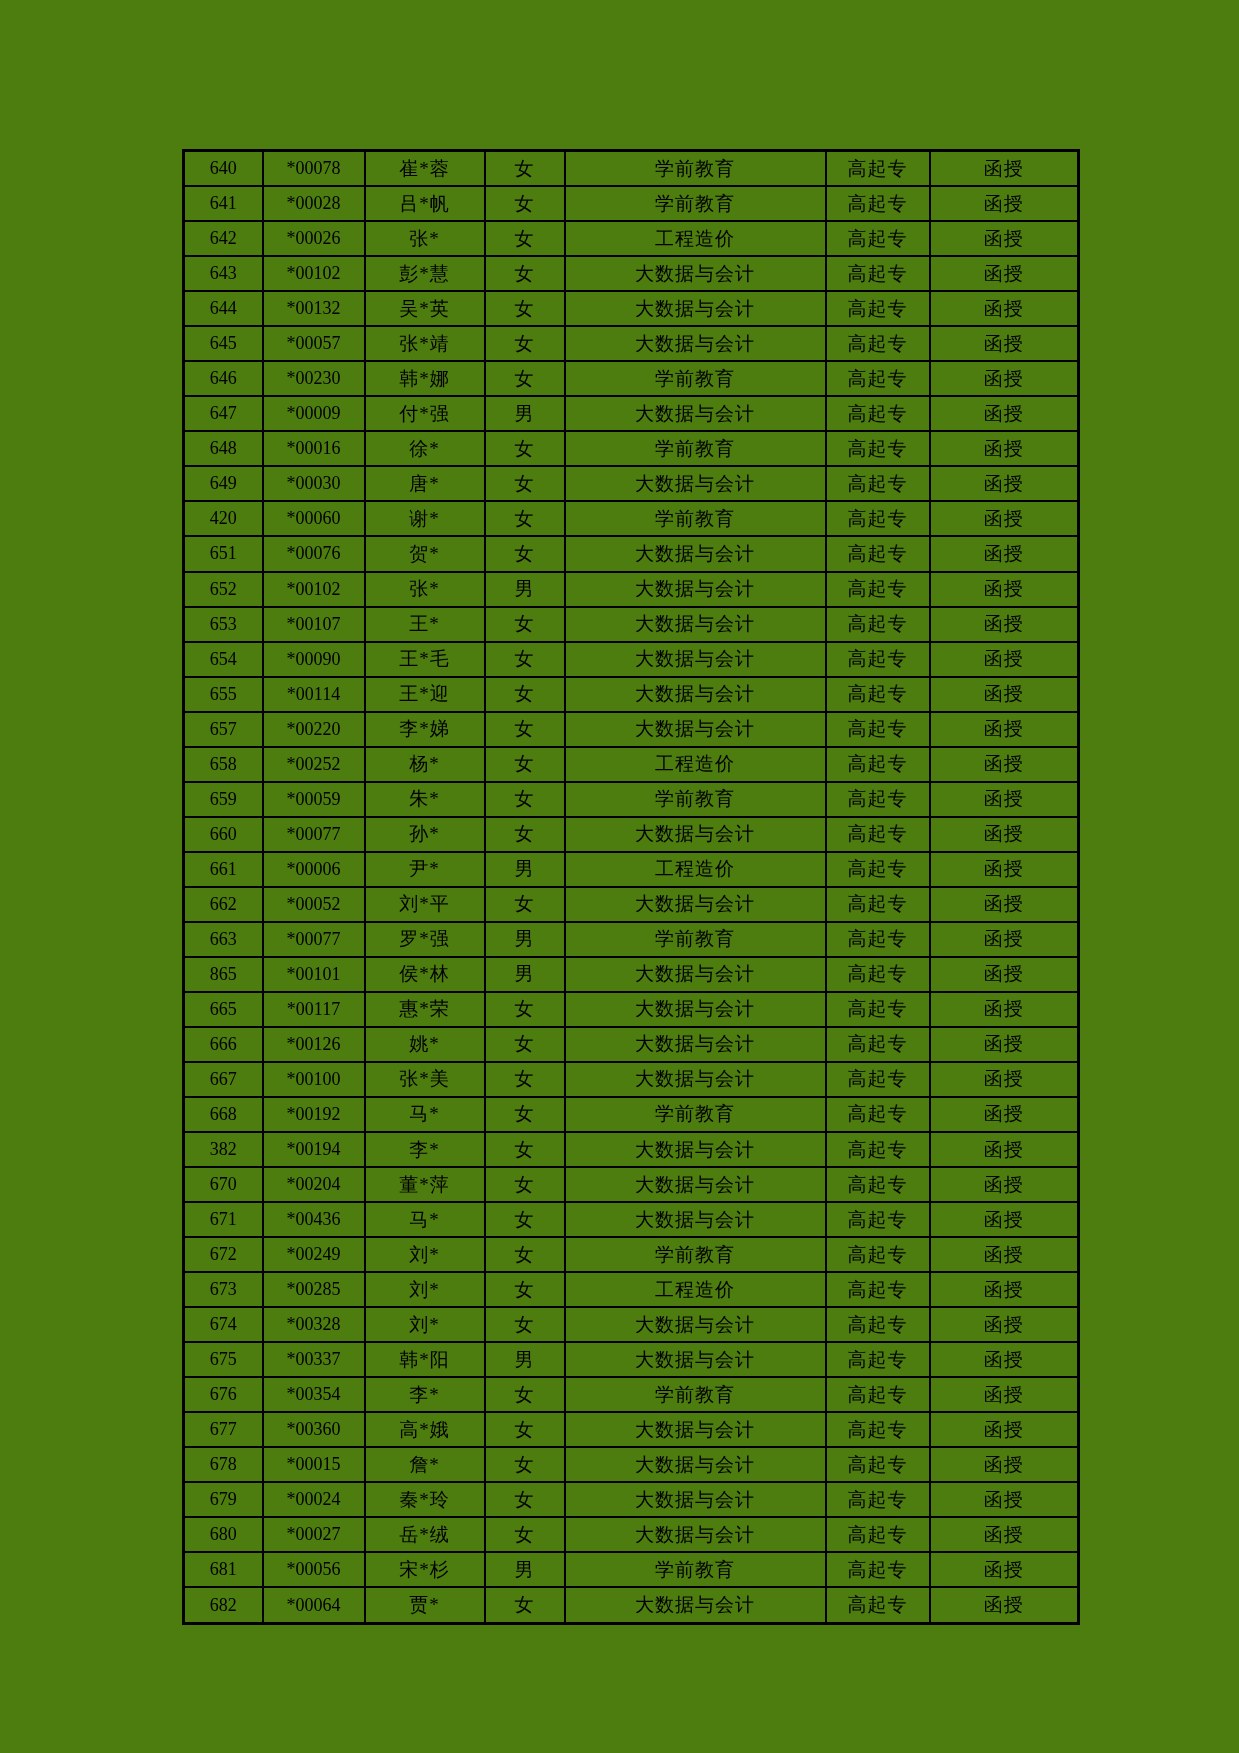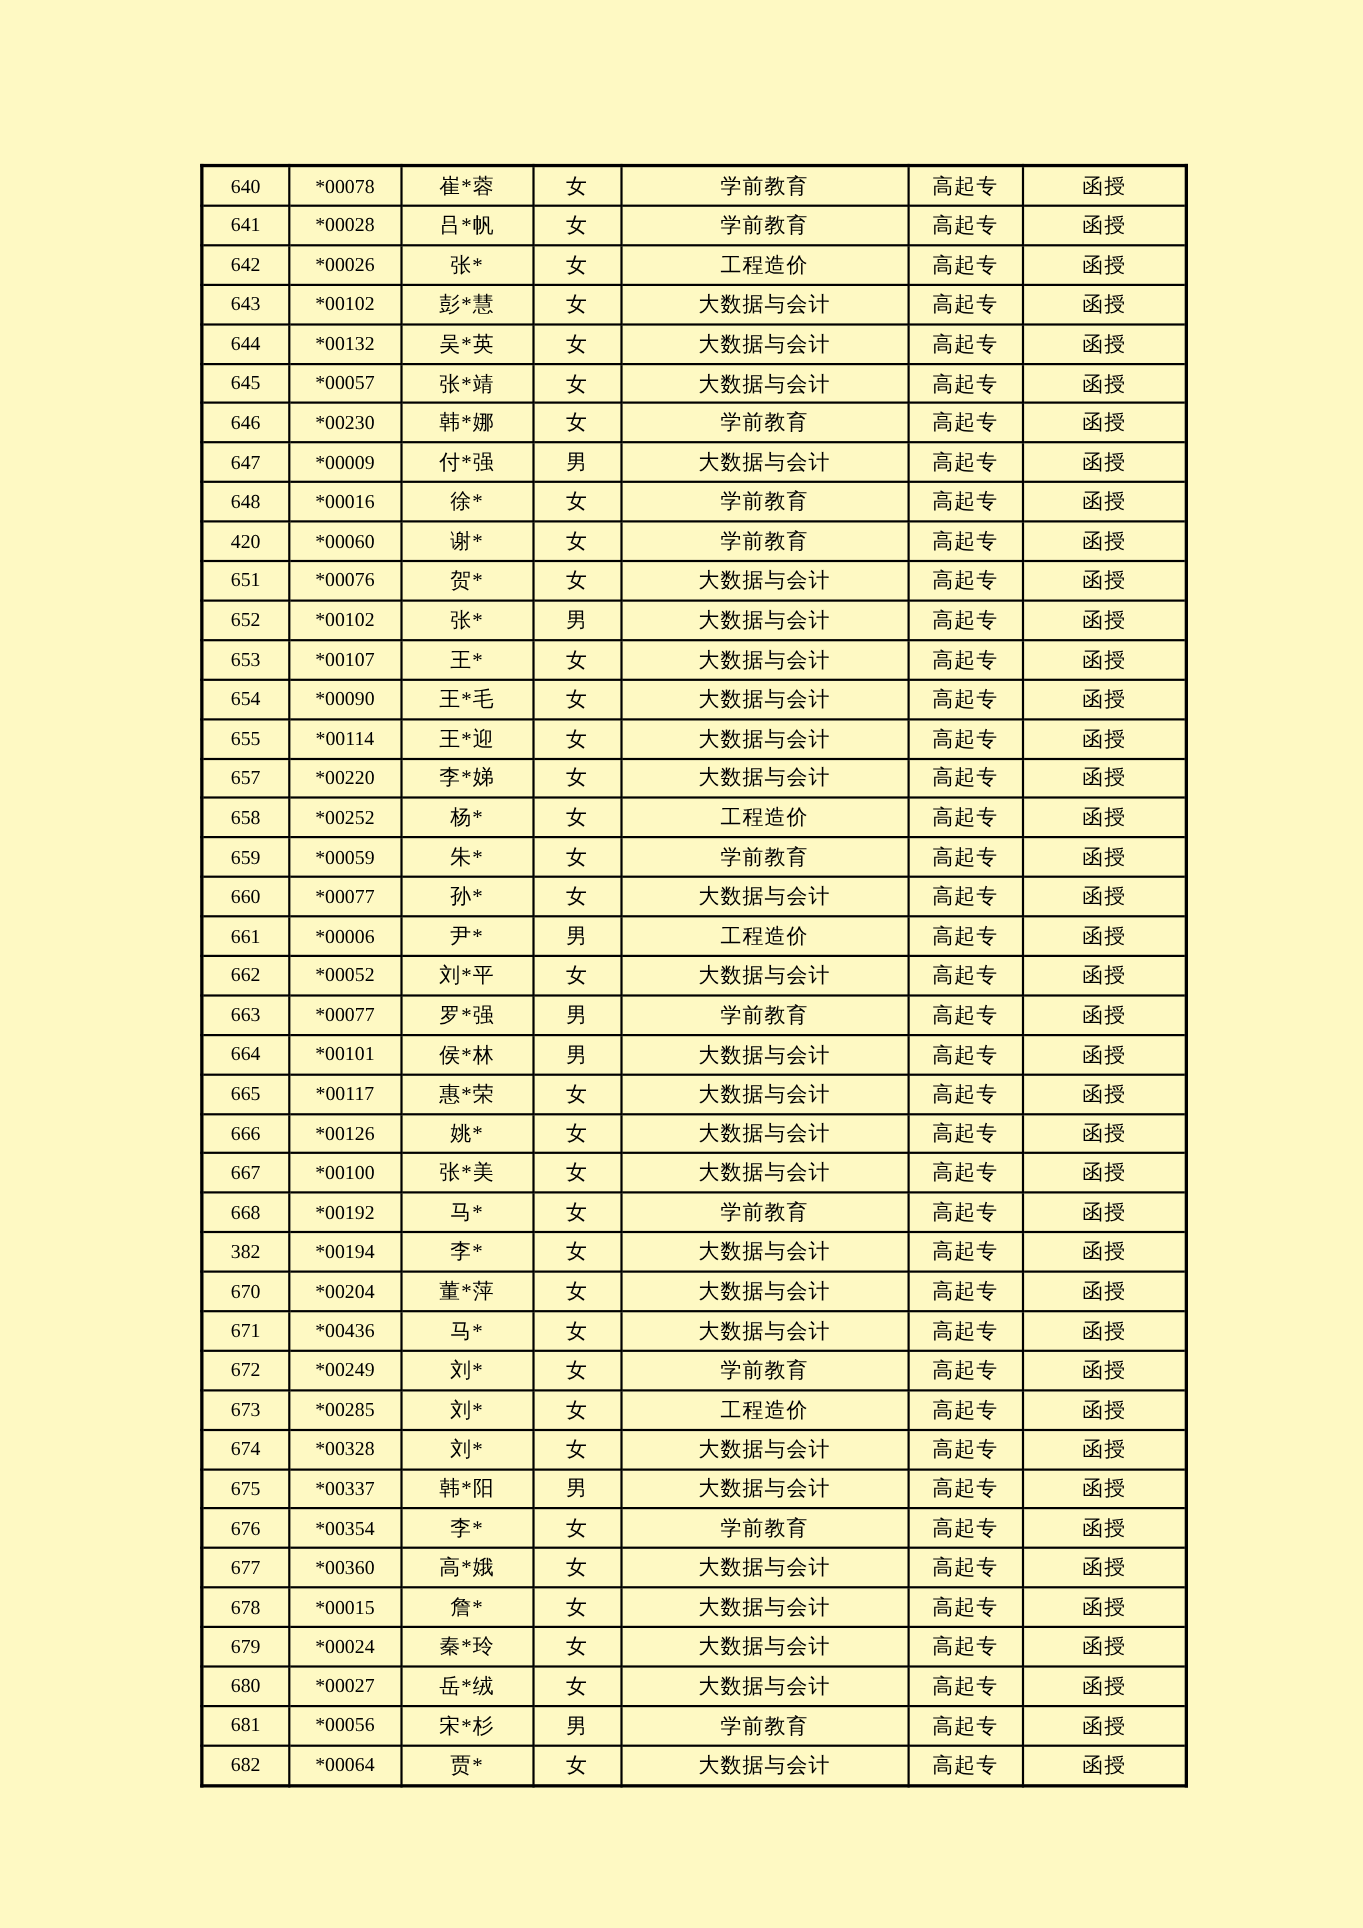--- a/index.html
+++ b/index.html
@@ -9,21 +9,21 @@
   body {
     width: 1239px;
     height: 1753px;
     background: #ffffff;
     position: relative;
     font-family: "Liberation Serif", "DejaVu Serif", serif;
   }
   .doc-page {
     position: absolute;
     inset: 0;
-    background: #fef9c3;
+    background: #4d7c0f;
   }
   table.roster {
     position: absolute;
     left: 182px;
     top: 149px;
     width: 895px;
     height: 1476px;
     border-collapse: collapse;
     table-layout: fixed;
     border: 3px solid #000000;
@@ -136,20 +136,29 @@
         <tr>
     <td class="cell-serial">648</td>
     <td class="cell-id">*00016</td>
     <td class="cell-name">徐*</td>
     <td class="cell-gender">女</td>
     <td class="cell-major">学前教育</td>
     <td class="cell-level">高起专</td>
     <td class="cell-study-form">函授</td>
   </tr>
         <tr>
+    <td class="cell-serial">649</td>
+    <td class="cell-id">*00030</td>
+    <td class="cell-name">唐*</td>
+    <td class="cell-gender">女</td>
+    <td class="cell-major">大数据与会计</td>
+    <td class="cell-level">高起专</td>
+    <td class="cell-study-form">函授</td>
+  </tr>
+        <tr>
     <td class="cell-serial">420</td>
     <td class="cell-id">*00060</td>
     <td class="cell-name">谢*</td>
     <td class="cell-gender">女</td>
     <td class="cell-major">学前教育</td>
     <td class="cell-level">高起专</td>
     <td class="cell-study-form">函授</td>
   </tr>
         <tr>
     <td class="cell-serial">651</td>
@@ -253,21 +262,21 @@
         <tr>
     <td class="cell-serial">663</td>
     <td class="cell-id">*00077</td>
     <td class="cell-name">罗*强</td>
     <td class="cell-gender">男</td>
     <td class="cell-major">学前教育</td>
     <td class="cell-level">高起专</td>
     <td class="cell-study-form">函授</td>
   </tr>
         <tr>
-    <td class="cell-serial">664</td>
+    <td class="cell-serial">865</td>
     <td class="cell-id">*00101</td>
     <td class="cell-name">侯*林</td>
     <td class="cell-gender">男</td>
     <td class="cell-major">大数据与会计</td>
     <td class="cell-level">高起专</td>
     <td class="cell-study-form">函授</td>
   </tr>
         <tr>
     <td class="cell-serial">665</td>
     <td class="cell-id">*00117</td>

